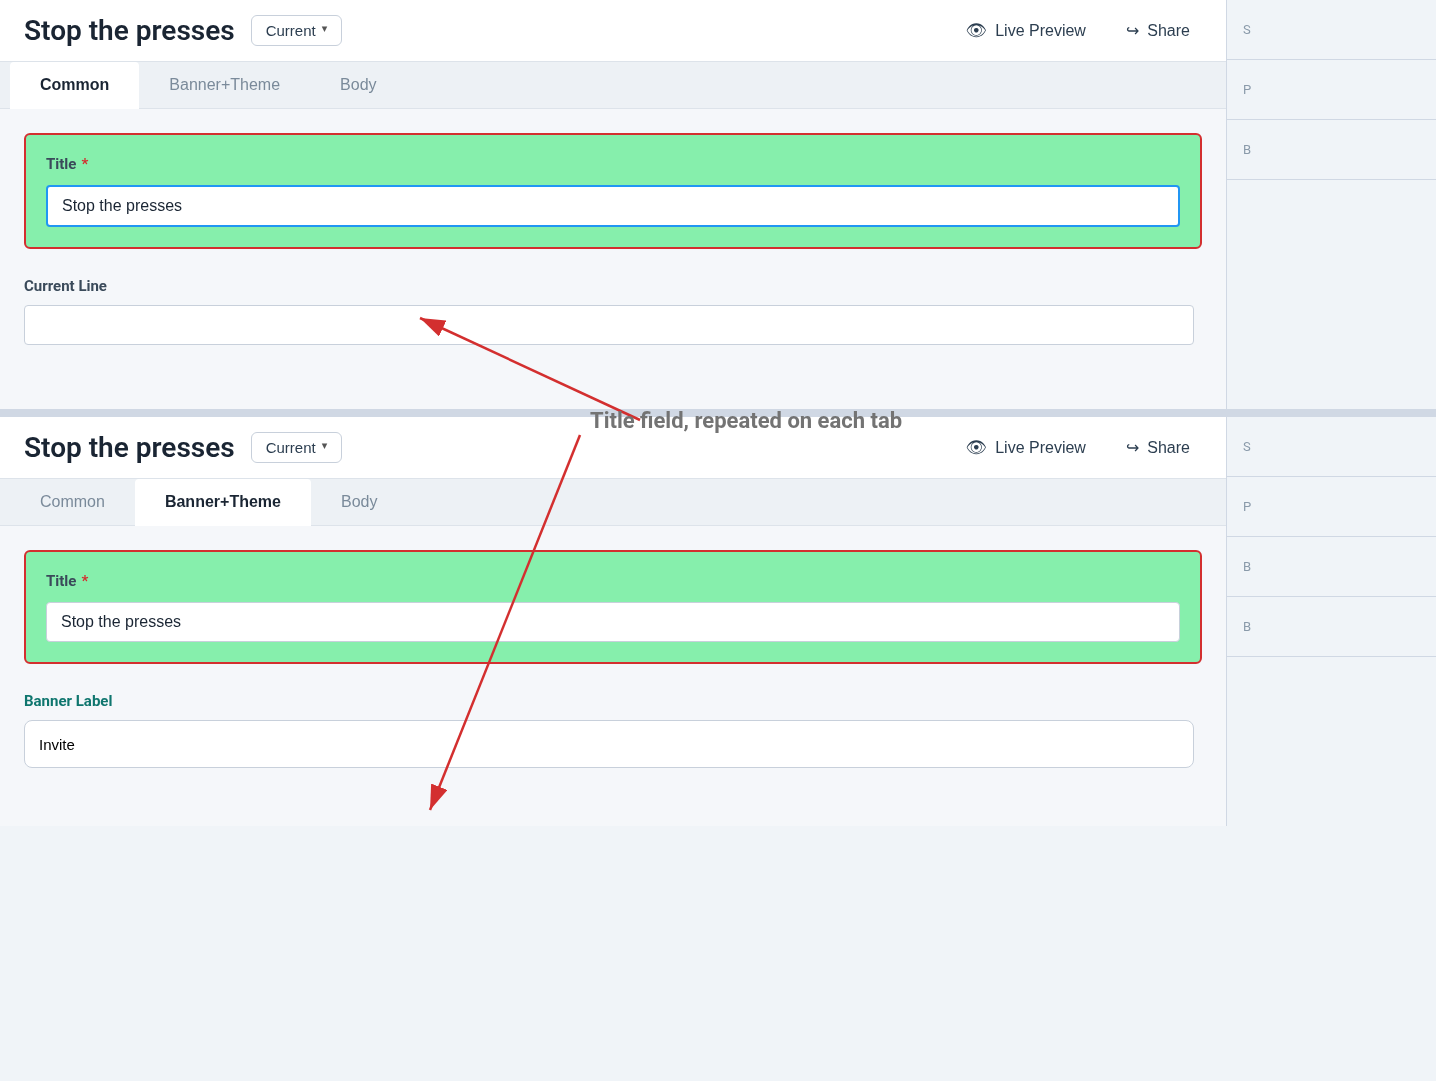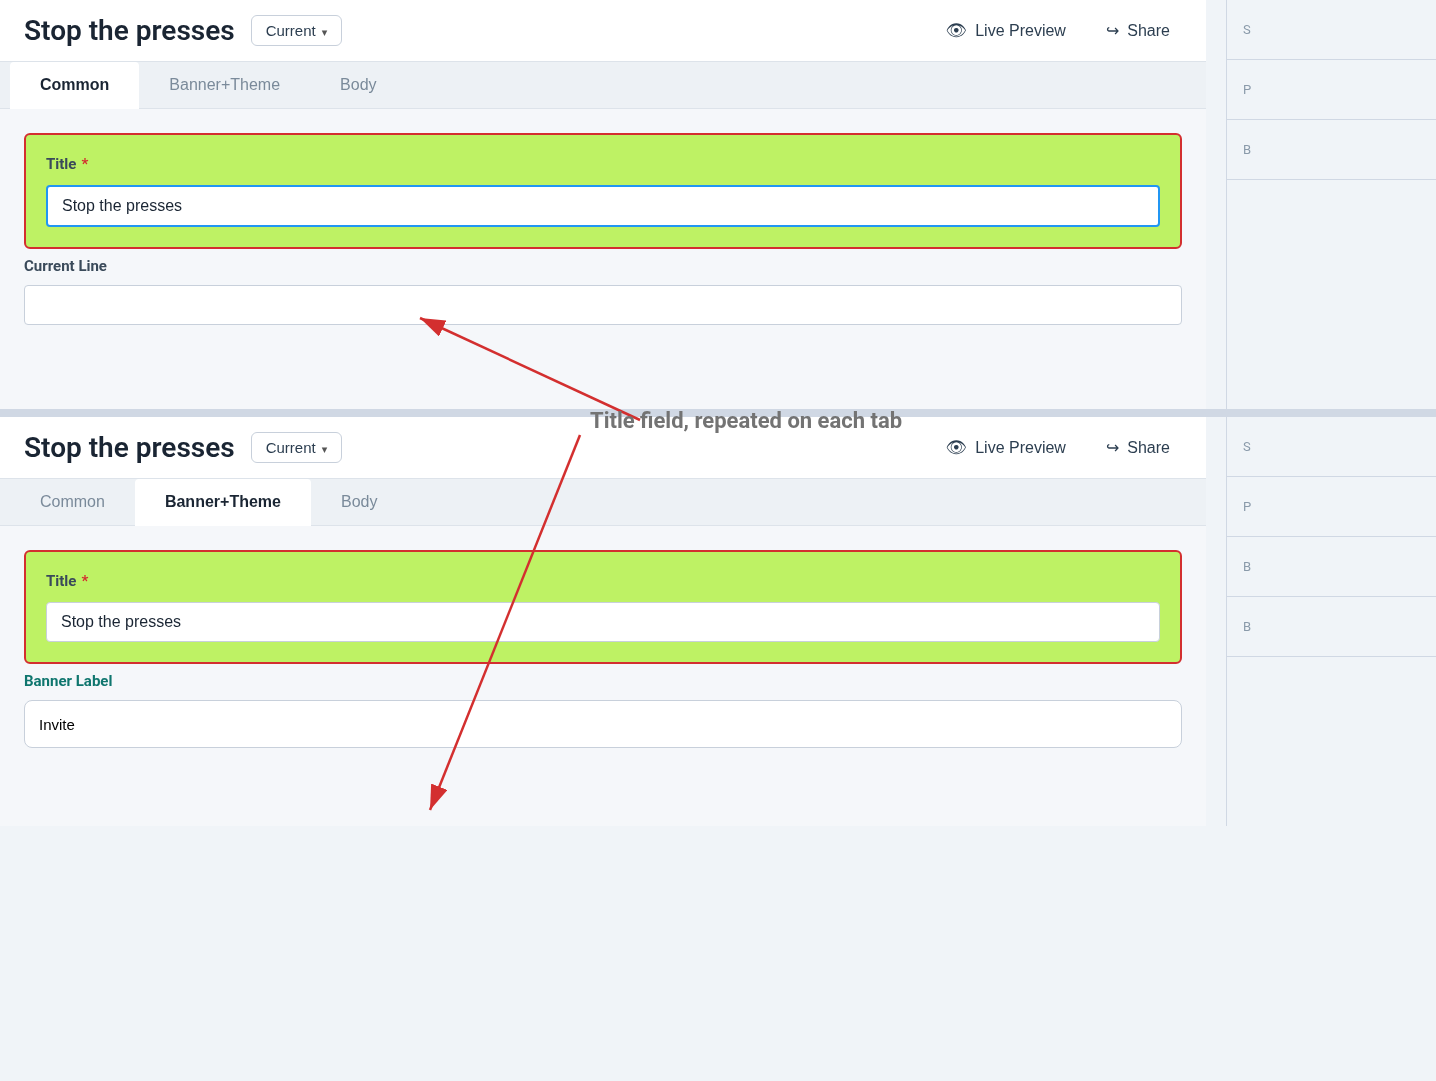--- a/index.html
+++ b/index.html
@@ -24,21 +24,21 @@
 
     .page-title {
       font-size: 28px;
       font-weight: 600;
       color: #1a2533;
       flex: 0 0 auto;
     }
 
     .version-dropdown {
       display: flex;
-      align-items: flex-end;
+      align-items: flex-start;
       gap: 6px;
       border: 1px solid #c8d0db;
       border-radius: 6px;
       padding: 6px 14px;
       background: #fff;
       font-size: 15px;
       color: #2c3e50;
       cursor: pointer;
       font-weight: 400;
     }
@@ -117,23 +117,23 @@
     .content-area {
       padding: 24px 24px;
       background: #f5f7fa;
       min-height: 300px;
     }
 
     
     .section-box {
       border: 2px solid #d32f2f;
       border-radius: 6px;
-      background: #bef264;
+      background: #86efac;
       padding: 20px 20px;
-      margin-bottom: 8px;
+      margin-bottom: 28px;
     }
 
     .field-label {
       font-size: 15px;
       font-weight: 700;
       color: #3a4a5a;
       margin-bottom: 12px;
       display: flex;
       align-items: center;
       gap: 5px;
@@ -212,21 +212,20 @@
     
     .full-layout {
       display: flex;
       flex-direction: column;
       width: 1436px;
     }
 
     .section-wrapper {
       display: flex;
       width: 100%;
-      gap: 20px;
     }
 
     .main-col {
       flex: 1;
       min-width: 0;
     }
 
     .side-col {
       width: 210px;
       flex-shrink: 0;

